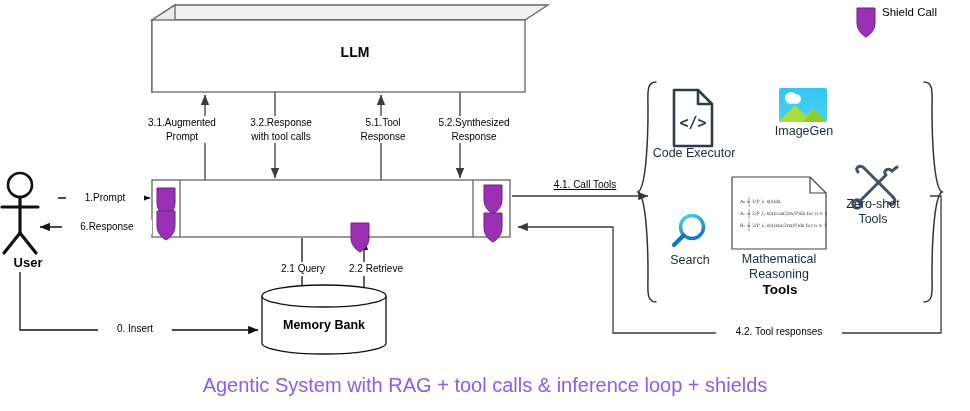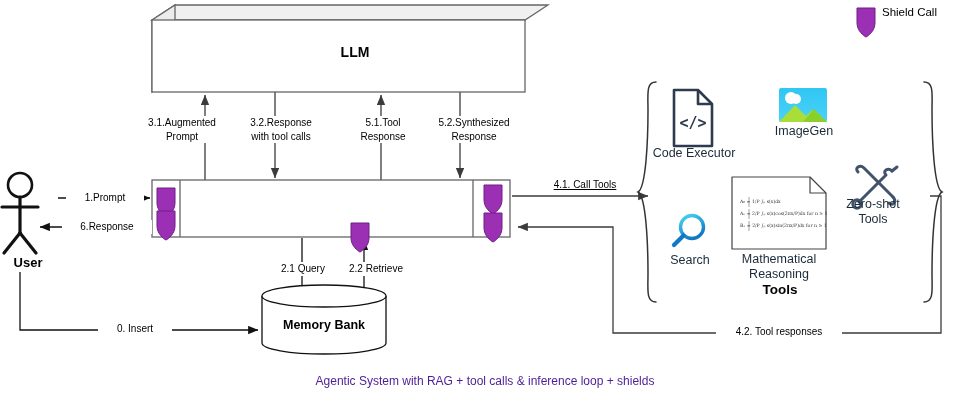--- a/index.html
+++ b/index.html
@@ -42,22 +42,22 @@
     text-align: center;
     color: #1b2a38;
     white-space: pre-line;
   }
   #caption {
     position: absolute;
     left: 0;
     top: 374px;
     width: 970px;
     text-align: center;
-    font-size: 12px;
-    color: #4c1d95;
+    font-size: 20px;
+    color: #8b5cf6;
   }
   #legend-text {
     position: absolute;
     left: 882px;
     top: 6px;
     font-size: 11.5px;
     color: #000;
   }
   #llm-text {
     position: absolute;

